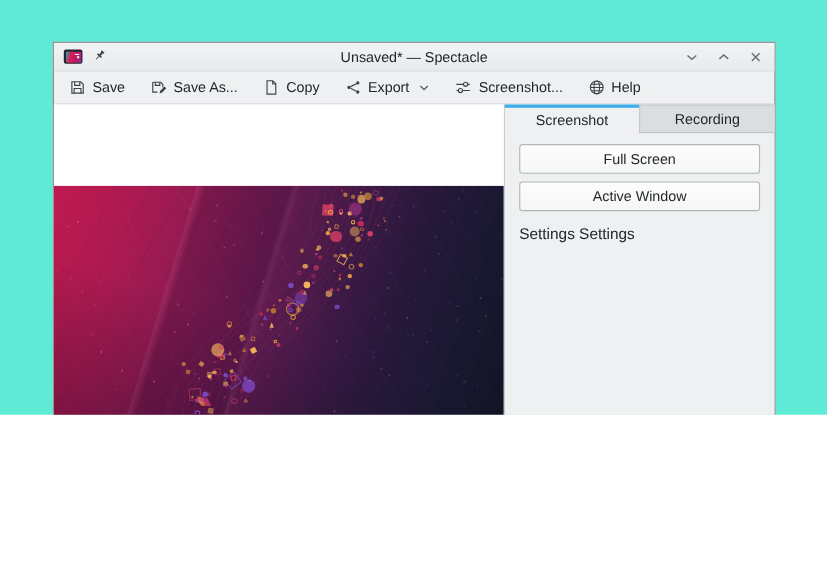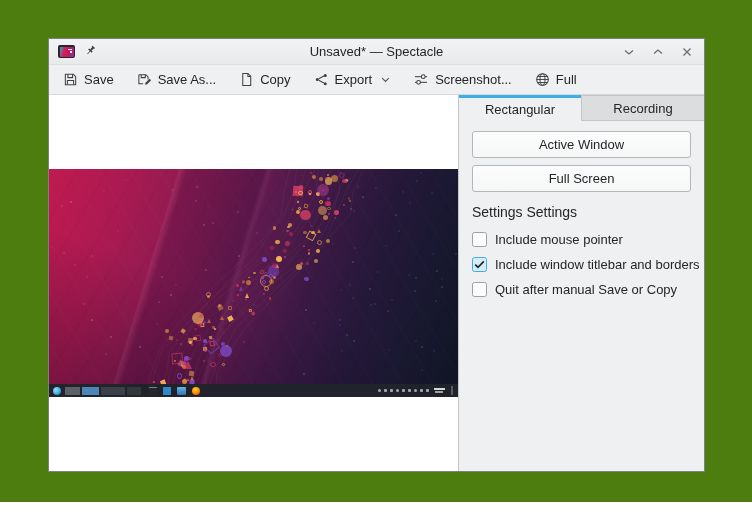--- a/index.html
+++ b/index.html
@@ -1,18 +1,18 @@
 <!DOCTYPE html>
 <html><head>
 <meta charset="utf-8">
 <style>
   * { margin:0; padding:0; box-sizing:border-box; }
   html,body { width:752px; height:529px; }
   body { font-family:"Liberation Sans", sans-serif; }
-  .stage { position:relative; width:752px; height:502px; background:#4d7c0f; overflow:hidden;padding-left:24px; }
+  .stage { position:relative; width:752px; height:377px; background:#5eead4; overflow:hidden;padding-left:24px; }
 
   .window {
     position:absolute; left:48px; top:38px; width:657px; height:434px;
     background:#eff0f1; border:1px solid #7e8184;
     display:flex; flex-direction:column;
   }
 
   
   .titlebar {
     height:26px; flex:0 0 26px; position:relative;
@@ -211,21 +211,21 @@
           <span>Screenshot...</span>
         </div>
         <div class="tb-item">
           <span>
             <svg width="15" height="15" viewBox="0 0 16 16">
               <circle cx="8" cy="8" r="6.2" fill="none" stroke="#3d4145" stroke-width="1.1"></circle>
               <ellipse cx="8" cy="8" rx="2.7" ry="6.2" fill="none" stroke="#3d4145" stroke-width="1"></ellipse>
               <path d="M1.8 8 H14.2 M2.8 4.8 H13.2 M2.8 11.2 H13.2" stroke="#3d4145" stroke-width="1"></path>
             </svg>
           </span>
-          <span>Full</span>
+          <span>Help</span>
         </div>
       </div>
 
     <div class="main">
       <div class="preview-pane">
         <div class="wallpaper" id="wallpaper">
           <div class="ribbon"></div>
           <div class="tex"></div>
           <svg class="threads" id="threads" width="409" height="228">
               <path d="M 240.59529466077686 0 L 234.9 22.8 L 232.3 45.6 L 215.9 68.4 L 193.1 91.2 L 168.3 114.0 L 145.4 136.8 L 125.0 159.6 L 110.2 182.4 L 101.4 205.2 L 97.5 228.0" fill="none" stroke="rgba(240,170,100,0.09)" stroke-width="0.7"></path>
@@ -507,44 +507,26 @@
                   <i style="width:8px;height:2px;opacity:.7;"></i>
                 </span>
                 <i style="width:2px;height:9px;background:#565c62;display:block;margin-left:2px;"></i>
               </div>
             </div>
         </div>
       </div>
 
       <div class="side-panel">
         <div class="tabs" id="tabs">
-            <div class="tab active">Rectangular</div>
+            <div class="tab active">Screenshot</div>
             <div class="tab inactive">Recording</div>
           </div>
         <div class="panel-body">
           <div id="capture-buttons">
+              <div class="cap-btn">Full Screen</div>
               <div class="cap-btn">Active Window</div>
-              <div class="cap-btn">Full Screen</div>
             </div>
           <div class="settings-heading">Settings Settings</div>
-          <div id="check-rows">
-              <div class="check-row">
-                <span class="checkbox "></span>
-                <span>Include mouse pointer</span>
-              </div>
-              <div class="check-row">
-                <span class="checkbox checked">
-                  <svg width="11" height="9" viewBox="0 0 11 9">
-                    <path d="M1.2 4.6 L4 7.4 L9.8 1.4" fill="none" stroke="#20262a" stroke-width="1.7"></path>
-                  </svg>
-                </span>
-                <span>Include window titlebar and borders</span>
-              </div>
-              <div class="check-row">
-                <span class="checkbox "></span>
-                <span>Quit after manual Save or Copy</span>
-              </div>
-            </div>
         </div>
       </div>
     </div>
   </div>
 </div>
 
 </body></html>

